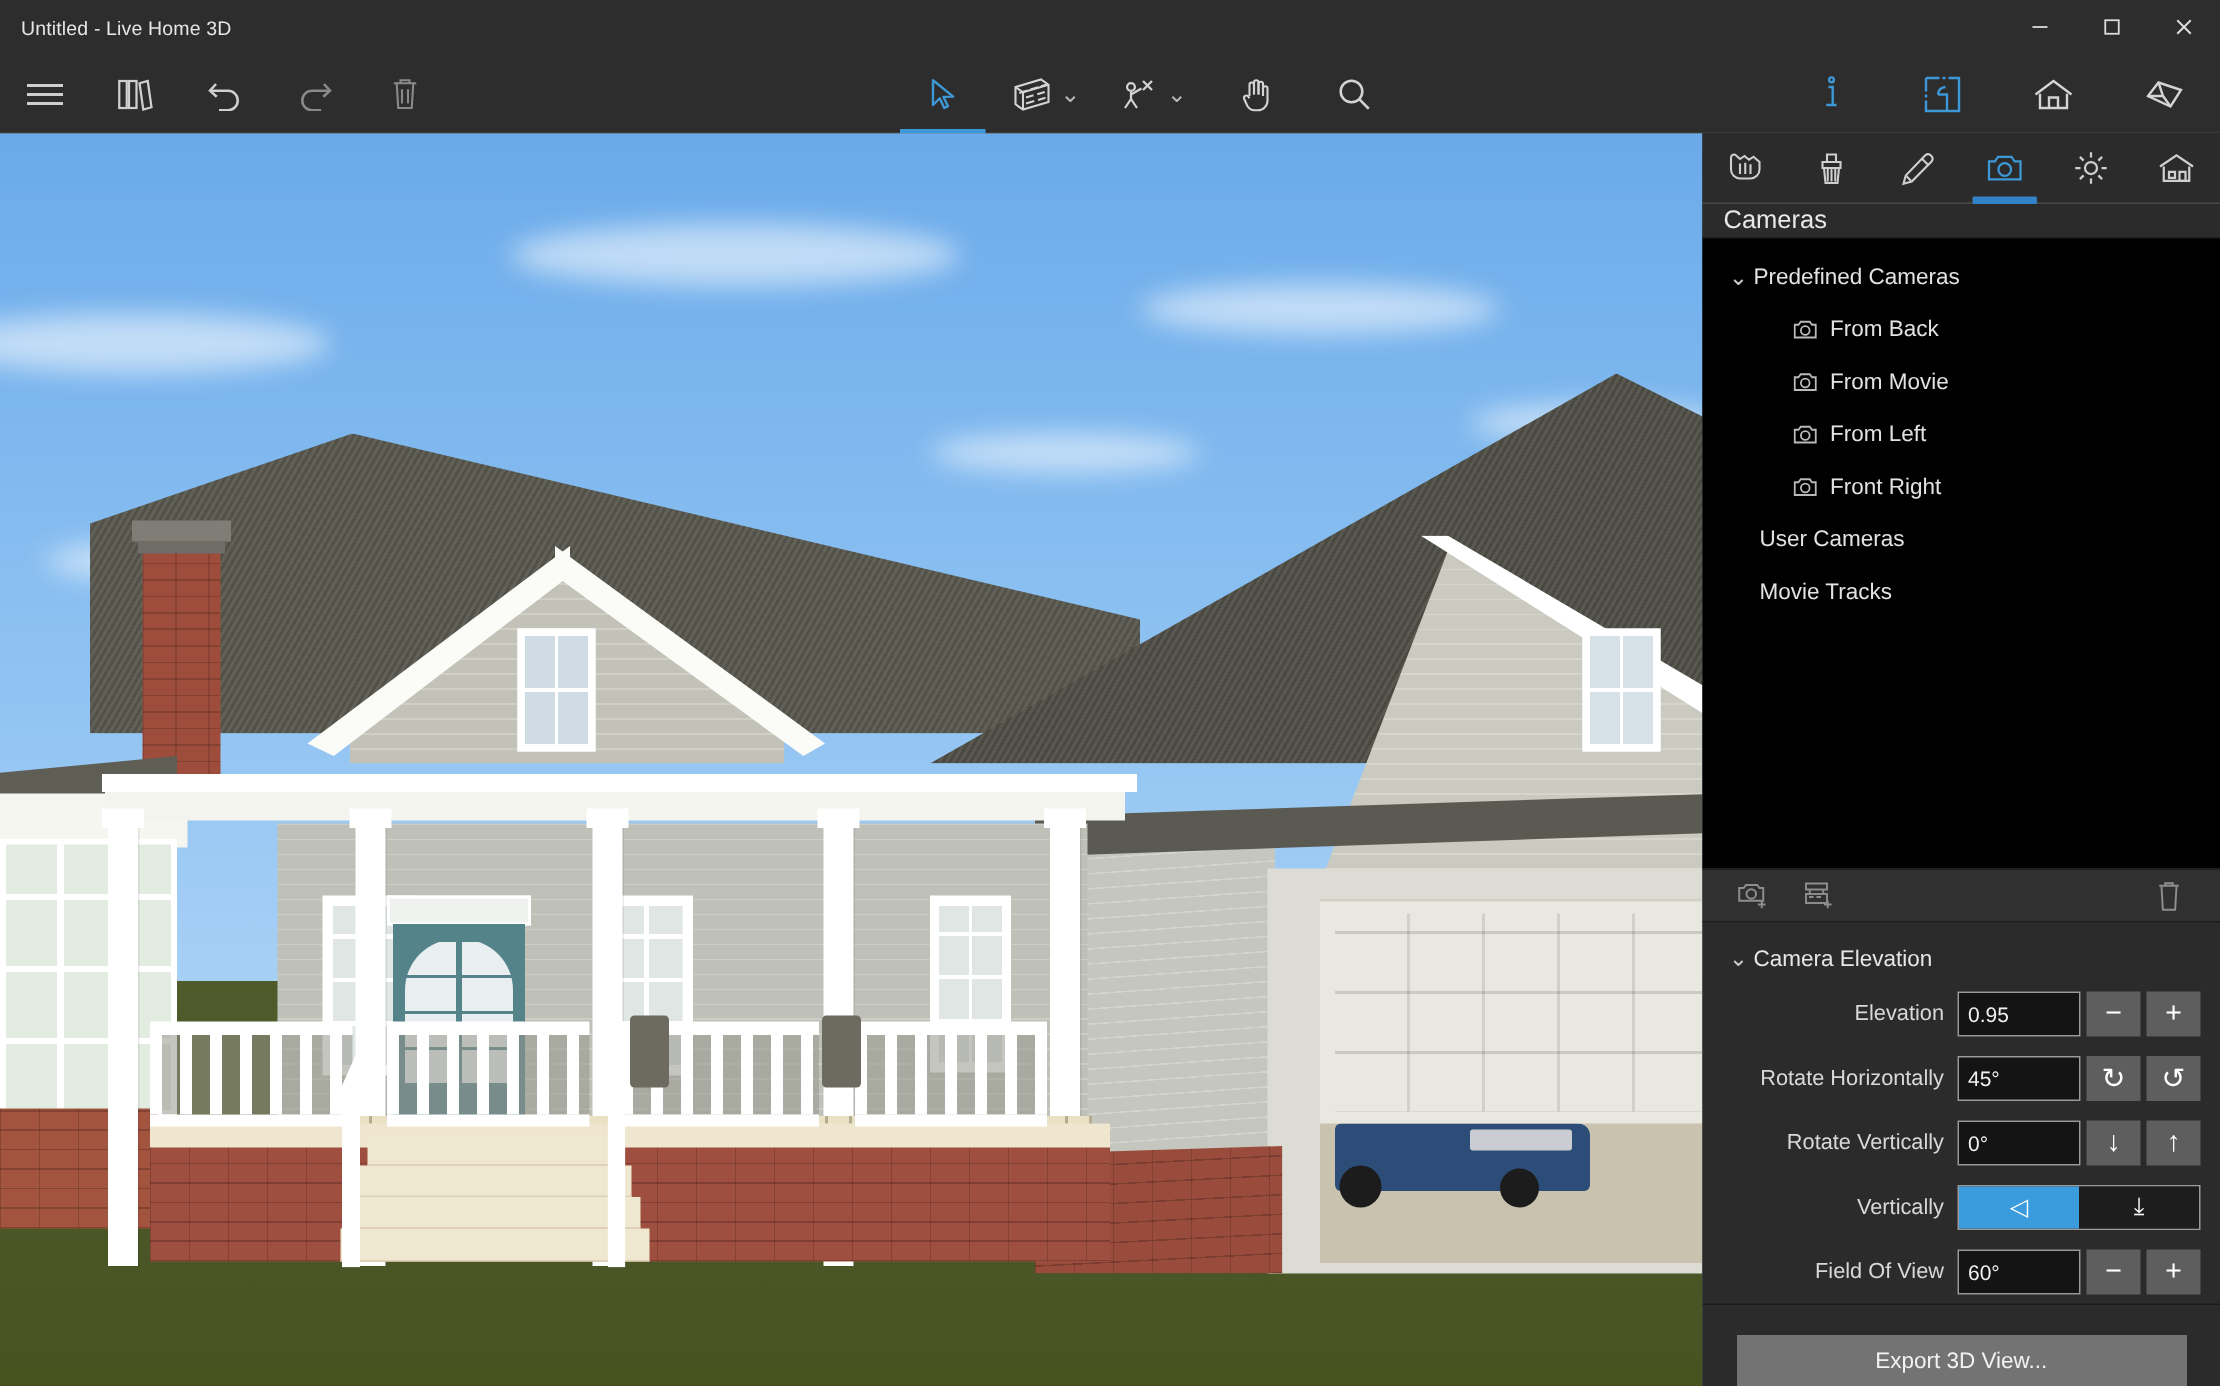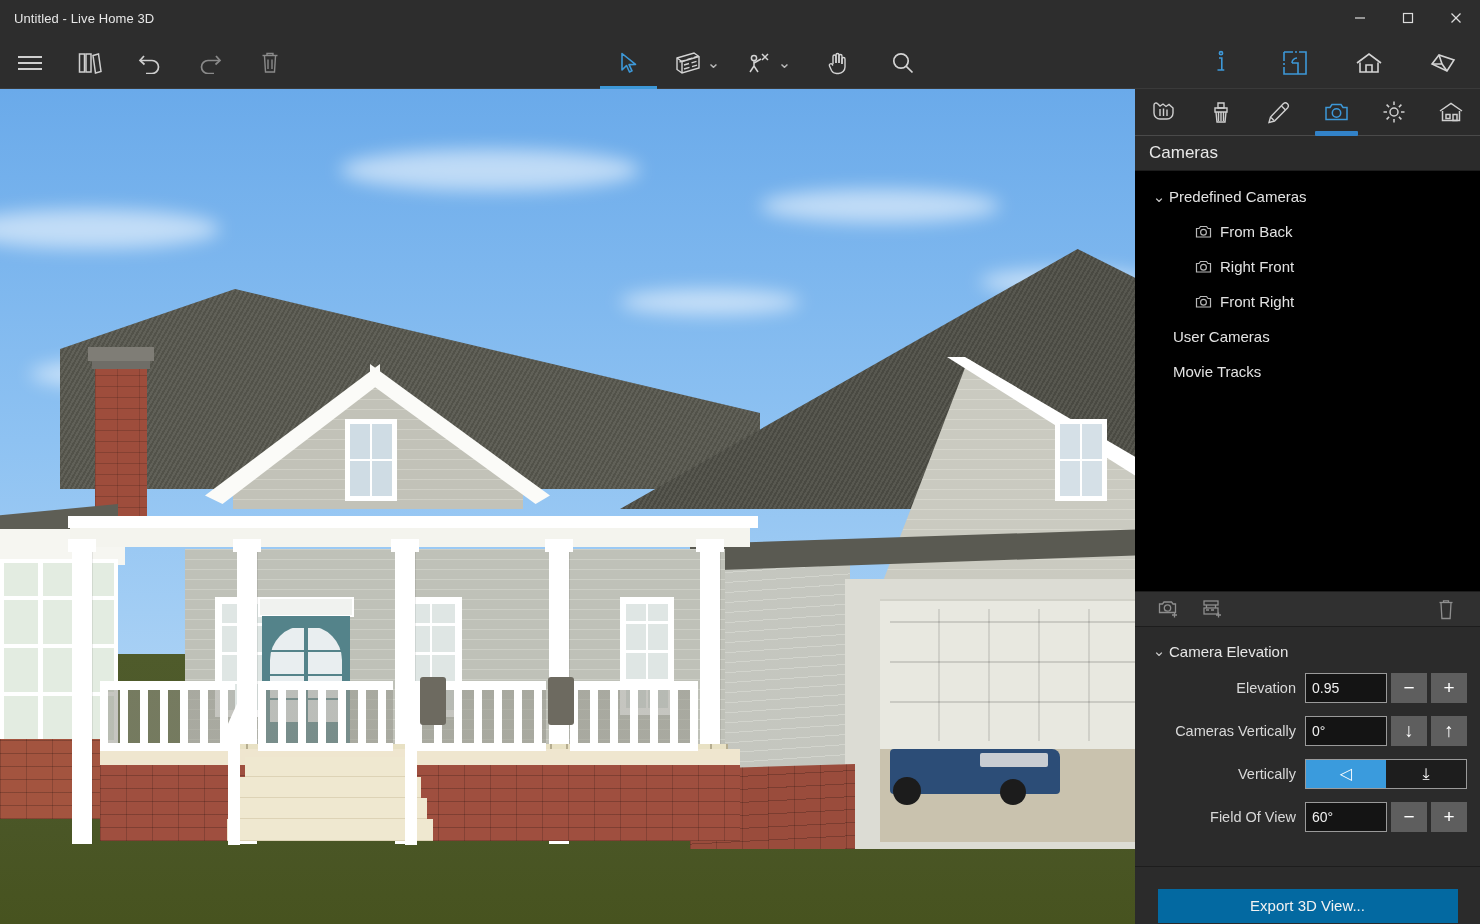--- a/index.html
+++ b/index.html
@@ -265,21 +265,21 @@
     display: flex; align-items: center; justify-content: center; font-size: 19px;
   }
   .seg { display: flex; border: 1px solid #9a9a9a; height: 30px; }
   .seg-item { width: 80px; height: 28px; display: flex; align-items: center; justify-content: center; color: #fff; background: #1d1d1d; }
   .seg-item.on { background: #3a9bdd; }
   .footer {
     margin-top: auto; border-top: 1px solid #1d1d1d; background: #2b2b2b;
     display: flex; align-items: center; justify-content: center; height: 58px;
   }
   .export-btn {
-    width: 300px; height: 34px; background: #0369a1; color: #f2f2f2; font-size: 15px;
+    width: 300px; height: 34px; background: #737373; color: #f2f2f2; font-size: 15px;
     display: flex; align-items: center; justify-content: center; margin-top: 20px;
   }
 </style>
 </head>
 <body>
 
 <div class="app">
 
   <div class="titlebar">
     <div class="title-text">Untitled - Live Home 3D</div>
@@ -629,21 +629,32 @@
       </div>
       <div class="tree-row child">
         <span class="cam-ic">
           <svg width="17" height="15" viewBox="0 0 17 15">
               <g fill="none" stroke="#b9b9b9" stroke-width="1.2">
             <path d="M1.5 4.5 h2.5 L5.5 2.5 h6 L13 4.5 h2.5 v8.5 h-14 Z"></path>
                 <circle cx="8.5" cy="8.3" r="2.9"></circle>
               </g>
             </svg>
         </span>
-        <span>Right Front</span>
+        <span>From Movie</span>
+      </div>
+      <div class="tree-row child">
+        <span class="cam-ic">
+          <svg width="17" height="15" viewBox="0 0 17 15">
+              <g fill="none" stroke="#b9b9b9" stroke-width="1.2">
+            <path d="M1.5 4.5 h2.5 L5.5 2.5 h6 L13 4.5 h2.5 v8.5 h-14 Z"></path>
+                <circle cx="8.5" cy="8.3" r="2.9"></circle>
+              </g>
+            </svg>
+        </span>
+        <span>From Left</span>
       </div>
       <div class="tree-row child">
         <span class="cam-ic">
           <svg width="17" height="15" viewBox="0 0 17 15">
               <g fill="none" stroke="#b9b9b9" stroke-width="1.2">
             <path d="M1.5 4.5 h2.5 L5.5 2.5 h6 L13 4.5 h2.5 v8.5 h-14 Z"></path>
                 <circle cx="8.5" cy="8.3" r="2.9"></circle>
               </g>
             </svg>
         </span>
@@ -697,23 +708,29 @@
         <span>Camera Elevation</span>
       </div>
 
       <div class="row">
         <span class="row-label">Elevation</span>
         <span class="field">0.95</span>
         <span class="sbtn">−</span>
         <span class="sbtn">+</span>
       </div>
 
-
       <div class="row">
-        <span class="row-label">Cameras Vertically</span>
+        <span class="row-label">Rotate Horizontally</span>
+        <span class="field">45°</span>
+        <span class="sbtn">↻</span>
+        <span class="sbtn">↺</span>
+      </div>
+
+      <div class="row">
+        <span class="row-label">Rotate Vertically</span>
         <span class="field">0°</span>
         <span class="sbtn">↓</span>
         <span class="sbtn">↑</span>
       </div>
 
       <div class="row">
         <span class="row-label">Vertically</span>
         <span class="seg">
           <span class="seg-item on">◁</span>
           <span class="seg-item">⤓</span>

